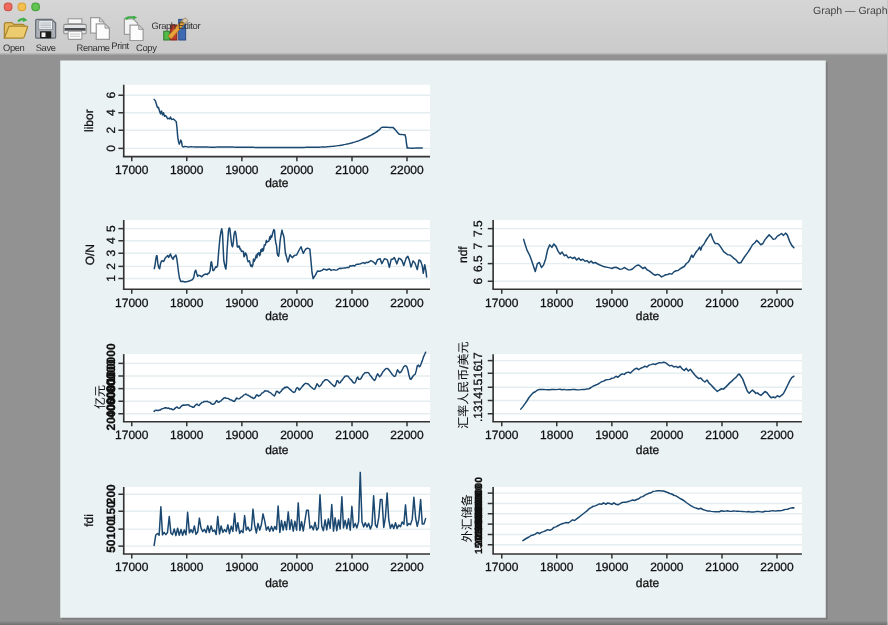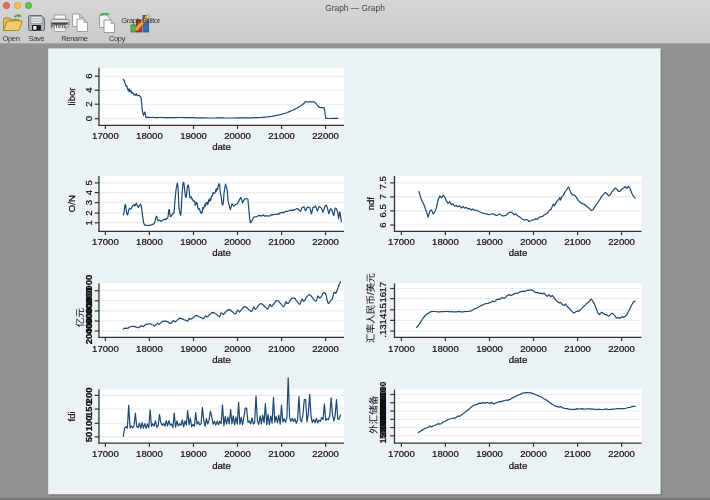--- a/index.html
+++ b/index.html
@@ -1,16 +1,16 @@
 <!DOCTYPE html>
 <html><head><meta charset="utf-8"><style>
 *{margin:0;padding:0;box-sizing:border-box}
 body{width:710px;height:500px;overflow:hidden;font-family:"Liberation Sans",sans-serif;position:relative;background:#929292}
 .tb{position:absolute;left:0;top:0;width:710px;height:43.5px;background:linear-gradient(#d6d6d6,#cacaca);border-bottom:1px solid #a6a6a6}
-.title{position:absolute;top:2.5px;left:0;width:710px;text-align:center;font-size:8.4px;color:#444}
+.title{position:absolute;top:2.5px;left:0;width:710px;text-align:right;font-size:8.4px;color:#444}
 .tl{position:absolute;top:2.2px;width:6.4px;height:6.4px;border-radius:50%}
 </style></head><body>
 <div class="tb">
 <div class="title">Graph — Graph</div>
 <div class="tl" style="left:3.4px;background:#ee6a5f;border:0.5px solid #d35548"></div>
 <div class="tl" style="left:14.4px;background:#f5bf4f;border:0.5px solid #dda83b"></div>
 <div class="tl" style="left:25.4px;background:#61c454;border:0.5px solid #4aa73e"></div>
 <svg style="position:absolute;left:2px;top:13px" width="22" height="20" viewBox="0 0 22 20">
 <path d="M1.5 17.5 L1.5 6.5 Q1.5 5 3 5 L7.5 5 L9 6.5 L16 6.5 Q17.5 6.5 17.5 8 L17.5 9" fill="#e3bf5f" stroke="#a8852e" stroke-width="1"></path>
 <path d="M1.5 17.5 L5 8.5 Q5.3 7.8 6.1 7.8 L19.2 7.8 Q20.3 7.8 20 8.8 L17.3 16.7 Q17 17.5 16.1 17.5 Z" fill="#eccc6e" stroke="#a8852e" stroke-width="1"></path>
@@ -49,21 +49,21 @@
 </svg>
     <svg style="position:absolute;left:130px;top:13px" width="22" height="21" viewBox="0 0 22 21">
 <rect x="1" y="12" width="4.5" height="7" fill="#53b948" stroke="#35792f" stroke-width="0.8"></rect>
 <rect x="6.5" y="7" width="5" height="12" fill="#c0392b" stroke="#7e241a" stroke-width="0.8"></rect>
 <rect x="13" y="2.5" width="5.5" height="16.5" fill="#3f6bb5" stroke="#2a4a82" stroke-width="0.8"></rect>
 <path d="M4.5 16 L15.5 3.5 L18 5.5 L7 18 Z" fill="#e8a33d" stroke="#b97a1e" stroke-width="0.8"></path>
 <path d="M15.5 3.5 L17.3 1.7 Q18 1 18.8 1.7 L19.8 2.7 Q20.5 3.4 19.8 4.1 L18 5.9 Z" fill="#d8c7a8" stroke="#a09070" stroke-width="0.7"></path>
 </svg>
 <div style="position:absolute;top:33.5px;left:-34px;width:90px;text-align:center;font-size:7.5px;letter-spacing:-0.3px;color:#333">Open</div>
     <div style="position:absolute;top:33.5px;left:-8.5px;width:90px;text-align:center;font-size:7.5px;letter-spacing:-0.3px;color:#333">Save</div>
-    <div style="position:absolute;top:21px;left:13px;width:90px;text-align:center;font-size:7.5px;letter-spacing:-0.3px;color:#333">Print</div>
+    <div style="position:absolute;top:32px;left:13px;width:90px;text-align:right;font-size:7.5px;letter-spacing:-0.3px;color:#333">Print</div>
     <div style="position:absolute;top:33.5px;left:35.2px;width:90px;text-align:right;font-size:7.5px;letter-spacing:-0.3px;color:#333">Copy</div>
     <div style="position:absolute;top:33.5px;left:61.2px;width:90px;text-align:left;font-size:7.5px;letter-spacing:-0.3px;color:#333">Rename</div>
     <div style="position:absolute;top:16px;left:95.69999999999999px;width:90px;text-align:center;font-size:7.5px;letter-spacing:-0.3px;color:#333">Graph Editor</div>
 </div>
 <svg width="710" height="500" viewBox="0 0 710 500" font-family="Liberation Sans, sans-serif" style="position:absolute;left:0;top:0">
     <style>text{stroke:#101010;stroke-width:0.22px}</style>
     <rect x="49.7" y="49.9" width="612.4" height="445.8" fill="#6e6e6e" opacity="0.55"></rect>
     <rect x="48.2" y="48.4" width="612.4" height="445.8" fill="#eaf2f3"></rect>
     <rect x="99.0" y="67.8" width="245.0" height="57.5" fill="#ffffff"></rect>
     <line x1="99.0" y1="118.7" x2="344.0" y2="118.7" stroke="#e4edef" stroke-width="1.1"></line>

